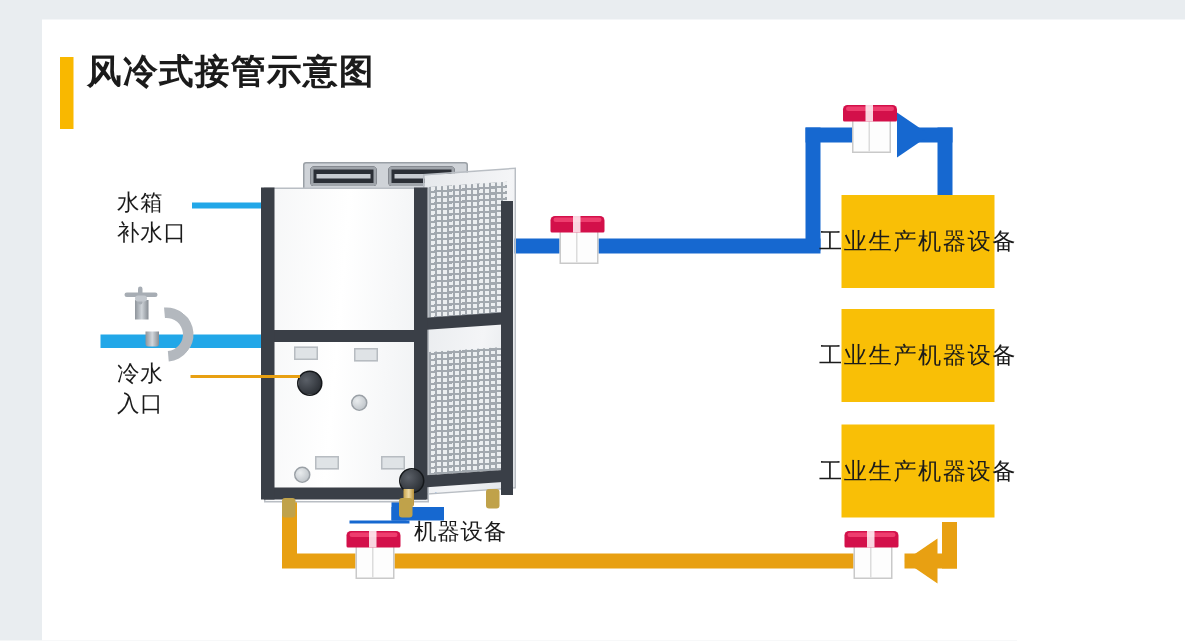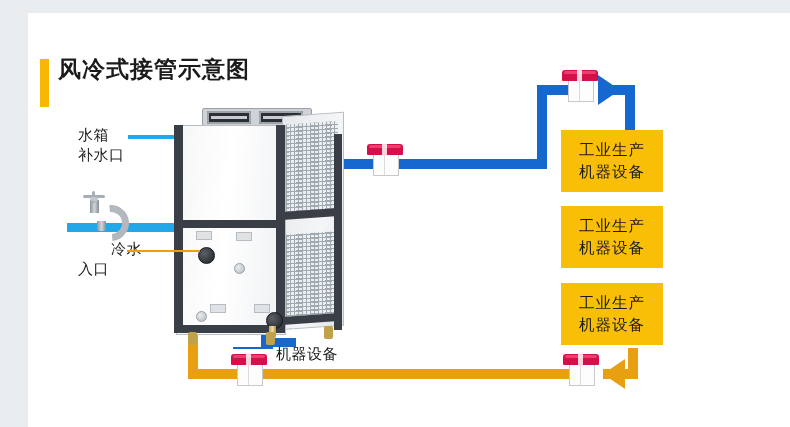--- a/index.html
+++ b/index.html
@@ -11,21 +11,21 @@
   }
   #root{position:relative;width:790px;height:427px;}
 
   .card{
     position:absolute;left:28px;top:13px;
     width:762px;height:414px;
     background:#ffffff;
   }
 
   
-  .title-wrap{position:absolute;left:12px;top:18px;width:520px;height:66px;margin-top:21px;}
+  .title-wrap{position:absolute;left:12px;top:18px;width:520px;height:66px;}
   .accent-bar{
     position:absolute;left:0;top:7px;width:9px;height:48px;
     background:#f9b800;
   }
   .title-cn{
     position:absolute;left:18px;top:2px;
     font-size:23px;font-weight:bold;color:#1b1b1b;
     letter-spacing:1px;line-height:30px;
     font-family:"DejaVu Sans","Liberation Sans",sans-serif;
     white-space:nowrap;
@@ -194,21 +194,21 @@
   .lbl{
     position:absolute;color:#1b1b1b;font-size:15px;line-height:20px;
     font-family:"DejaVu Sans","Liberation Sans",sans-serif;
     white-space:nowrap;letter-spacing:.5px;
   }
   .leader{position:absolute;height:2px;}
 
   
   .mbox{
     position:absolute;width:102px;height:62px;background:#f9bf06;
-    display:flex;flex-direction:column;align-items:center;justify-content:center;
+    display:flex;align-items:center;justify-content:center;
   }
   .mbox span{
     font-size:15.5px;color:#1b1b1b;line-height:22px;letter-spacing:1px;
     font-family:"DejaVu Sans","Liberation Sans",sans-serif;white-space:nowrap;
   }
 </style>
 </head>
 <body>
 
 <div id="root">
@@ -319,21 +319,21 @@
 
     <div class="valve" style="left:535px;top:339px;">
       <div class="stem"></div>
       <div class="body"></div>
       <div class="handle"></div>
     </div>
 
     <div class="lbl" style="left:50px;top:112px;">水箱</div>
     <div class="lbl" style="left:50px;top:132px;">补水口</div>
 
-    <div class="lbl" style="left:50px;top:226px;margin-left:33px;">冷水</div>
+    <div class="lbl" style="left:50px;top:226px;">冷水</div>
     <div class="lbl" style="left:50px;top:246px;">入口</div>
     <div class="leader orange" style="left:99px;top:237px;width:73px;"></div>
 
     <div class="lbl" style="left:248px;top:331px;">机器设备</div>
     <div class="leader blue" style="left:205px;top:334px;width:40px;"></div>
 
     <div class="mbox" style="left:533px;top:117px;">
       <span>工业生产</span>
       <span>机器设备</span>
     </div>

